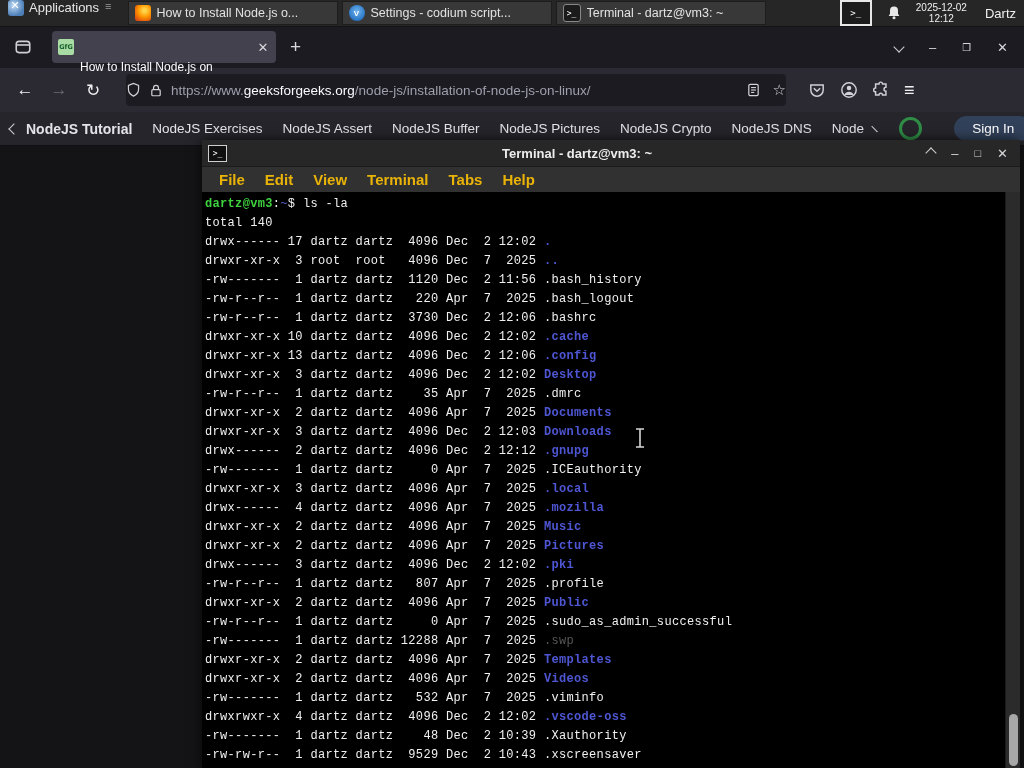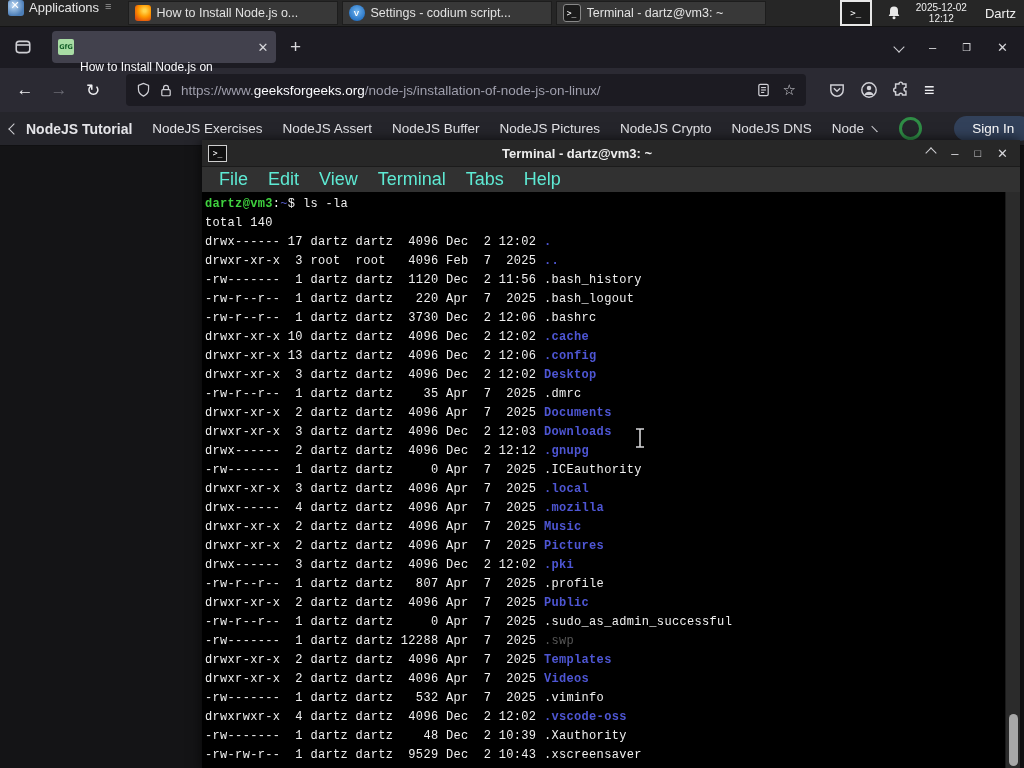--- a/index.html
+++ b/index.html
@@ -47,21 +47,21 @@
   .chev.down{transform:rotate(45deg);}
   .chev.up{transform:rotate(-135deg);}
   .chev.left{transform:rotate(135deg);}
   .chev.right{transform:rotate(-45deg);}
   .wc{font-size:13px;color:#d7d7db;}
 
   .toolbar{height:44px;background:#2b2a33;display:flex;align-items:center;padding:0 10px;gap:4px;}
   .tool-ic{width:30px;height:30px;display:flex;align-items:center;justify-content:center;color:#efeff2;font-size:17px;border-radius:4px;}
   .tool-ic.disabled{color:#6b6b74;}
   .urlbar{flex:0 0 660px;height:32px;margin-left:14px;background:#1c1b22;border-radius:4px;display:flex;align-items:center;
-          padding:0 10px;gap:8px;}
+          padding:0 0;gap:8px;}
   .url-text{font-size:13.5px;color:#9f9fad;white-space:nowrap;overflow:hidden;flex:1;}
   .url-text .domain{color:#fbfbfe;}
   .url-tools{display:flex;align-items:center;gap:12px;}
   .star{color:#d0d0d6;font-size:15px;}
   .right-icons{display:flex;align-items:center;gap:14px;margin-left:18px;color:#efeff2;}
   .hamburger{font-size:18px;color:#efeff2;}
 
   
   .gfgnav{height:33px;background:#25252b;display:flex;align-items:center;padding:0 10px;gap:20px;
           color:#e4e4e8;font-size:13.5px;white-space:nowrap;overflow:hidden;box-shadow:0 1px 0 #101012;}
@@ -76,21 +76,21 @@
 
   
   .term{position:absolute;left:202px;top:140px;width:818px;height:628px;background:#000;z-index:20;
         border-bottom:2px solid #7a7a7a;box-shadow:0 0 12px rgba(0,0,0,.7);}
   .t-titlebar{height:26px;background:#272727;display:flex;align-items:center;padding:0 6px;}
   .t-icon{width:17px;height:15px;background:#101010;border:1px solid #cfcfcf;color:#fff;
           font-family:"DejaVu Sans Mono",monospace;font-size:8px;display:flex;align-items:center;justify-content:center;}
   .t-title{flex:1;text-align:center;color:#ededed;font-size:13px;font-weight:bold;}
   .t-controls{display:flex;align-items:center;gap:16px;padding-right:6px;}
   .t-menubar{height:25px;background:#313131;display:flex;align-items:center;gap:2px;padding:0 8px;border-top:1px solid #1b1b1b;}
-  .t-menu-item{color:#5eead4;font-size:18px;padding:3px 9px;}
+  .t-menu-item{color:#eab308;font-size:15px;padding:3px 9px;font-weight:bold;}
   .t-body{position:relative;height:577px;background:#000;padding:3px 0 0 3px;overflow:hidden;}
   .trow,.t-line{white-space:pre;font-family:Liberation Mono, monospace;font-size:12px;line-height:19px;
                 letter-spacing:0.33px;color:#f1f1f1;}
   .nm-dir{color:#4e56d4;font-weight:bold;}
   .nm-file{color:#f1f1f1;}
   .nm-dim{color:#585858;}
   .p-user{color:#3fd23f;font-weight:bold;}
   .p-path{color:#565cc8;}
   .t-scroll{position:absolute;right:0;top:0;width:14px;height:100%;background:#2b2b2b;border-left:1px solid #1a1a1a;}
   .t-thumb{position:absolute;right:2px;bottom:6px;width:9px;height:52px;background:#a8a8a8;border-radius:5px;}
@@ -235,21 +235,21 @@
         <span class="t-menu-item">View</span>
         <span class="t-menu-item">Terminal</span>
         <span class="t-menu-item">Tabs</span>
         <span class="t-menu-item">Help</span>
       </div>
     <div class="t-body">
       <div class="t-line"><span class="p-user">dartz@vm3</span><span>:</span><span class="p-path">~</span><span>$ ls -la</span></div>
       <div class="t-line">total 140</div>
       <div id="ls-rows">
           <div class="trow"><span>drwx------ 17 dartz dartz  4096 Dec  2 12:02 </span><span class="nm-dir">.</span></div>
-          <div class="trow"><span>drwxr-xr-x  3 root  root   4096 Feb  7  2025 </span><span class="nm-dir">..</span></div>
+          <div class="trow"><span>drwxr-xr-x  3 root  root   4096 Dec  7  2025 </span><span class="nm-dir">..</span></div>
           <div class="trow"><span>-rw-------  1 dartz dartz  1120 Dec  2 11:56 </span><span class="nm-file">.bash_history</span></div>
           <div class="trow"><span>-rw-r--r--  1 dartz dartz   220 Apr  7  2025 </span><span class="nm-file">.bash_logout</span></div>
           <div class="trow"><span>-rw-r--r--  1 dartz dartz  3730 Dec  2 12:06 </span><span class="nm-file">.bashrc</span></div>
           <div class="trow"><span>drwxr-xr-x 10 dartz dartz  4096 Dec  2 12:02 </span><span class="nm-dir">.cache</span></div>
           <div class="trow"><span>drwxr-xr-x 13 dartz dartz  4096 Dec  2 12:06 </span><span class="nm-dir">.config</span></div>
           <div class="trow"><span>drwxr-xr-x  3 dartz dartz  4096 Dec  2 12:02 </span><span class="nm-dir">Desktop</span></div>
           <div class="trow"><span>-rw-r--r--  1 dartz dartz    35 Apr  7  2025 </span><span class="nm-file">.dmrc</span></div>
           <div class="trow"><span>drwxr-xr-x  2 dartz dartz  4096 Apr  7  2025 </span><span class="nm-dir">Documents</span></div>
           <div class="trow"><span>drwxr-xr-x  3 dartz dartz  4096 Dec  2 12:03 </span><span class="nm-dir">Downloads</span></div>
           <div class="trow"><span>drwx------  2 dartz dartz  4096 Dec  2 12:12 </span><span class="nm-dir">.gnupg</span></div>

